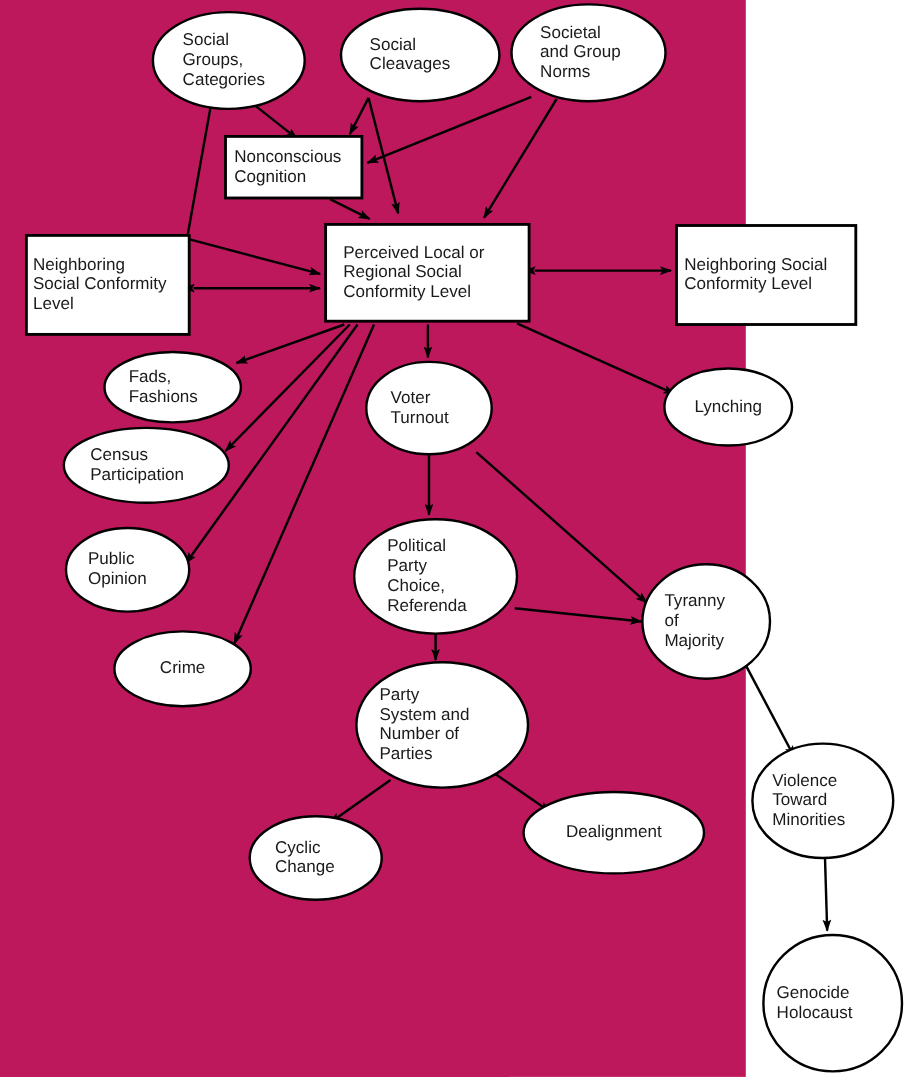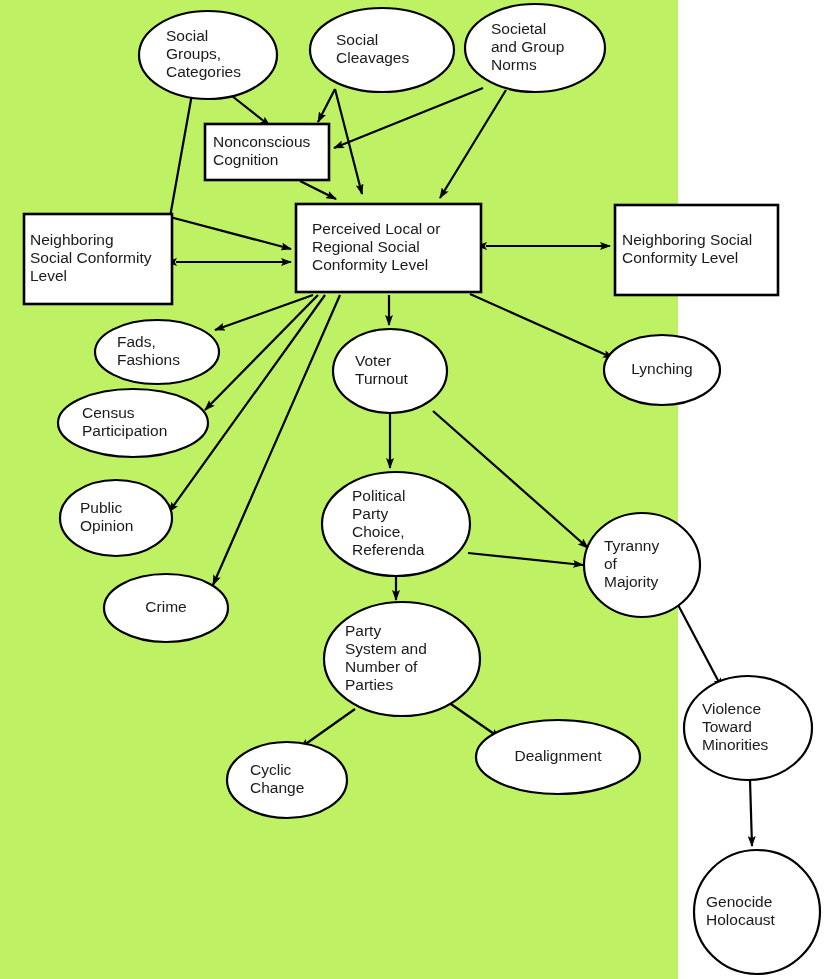--- a/index.html
+++ b/index.html
@@ -4,21 +4,21 @@
 <style>
   html, body {
     margin: 0;
     padding: 0;
     background: #ffffff;
   }
   #diagram-root {
     position: relative;
     width: 678px;
     height: 979px;
-    background: #bef264;
+    background: #be185d;
     font-family: "Liberation Sans", sans-serif;
   }
   svg.diagram-svg {
     display: block;
     width: 833px;
     height: 979px;
   }
   .node-shape {
     fill: #ffffff;
     stroke: #000000;

